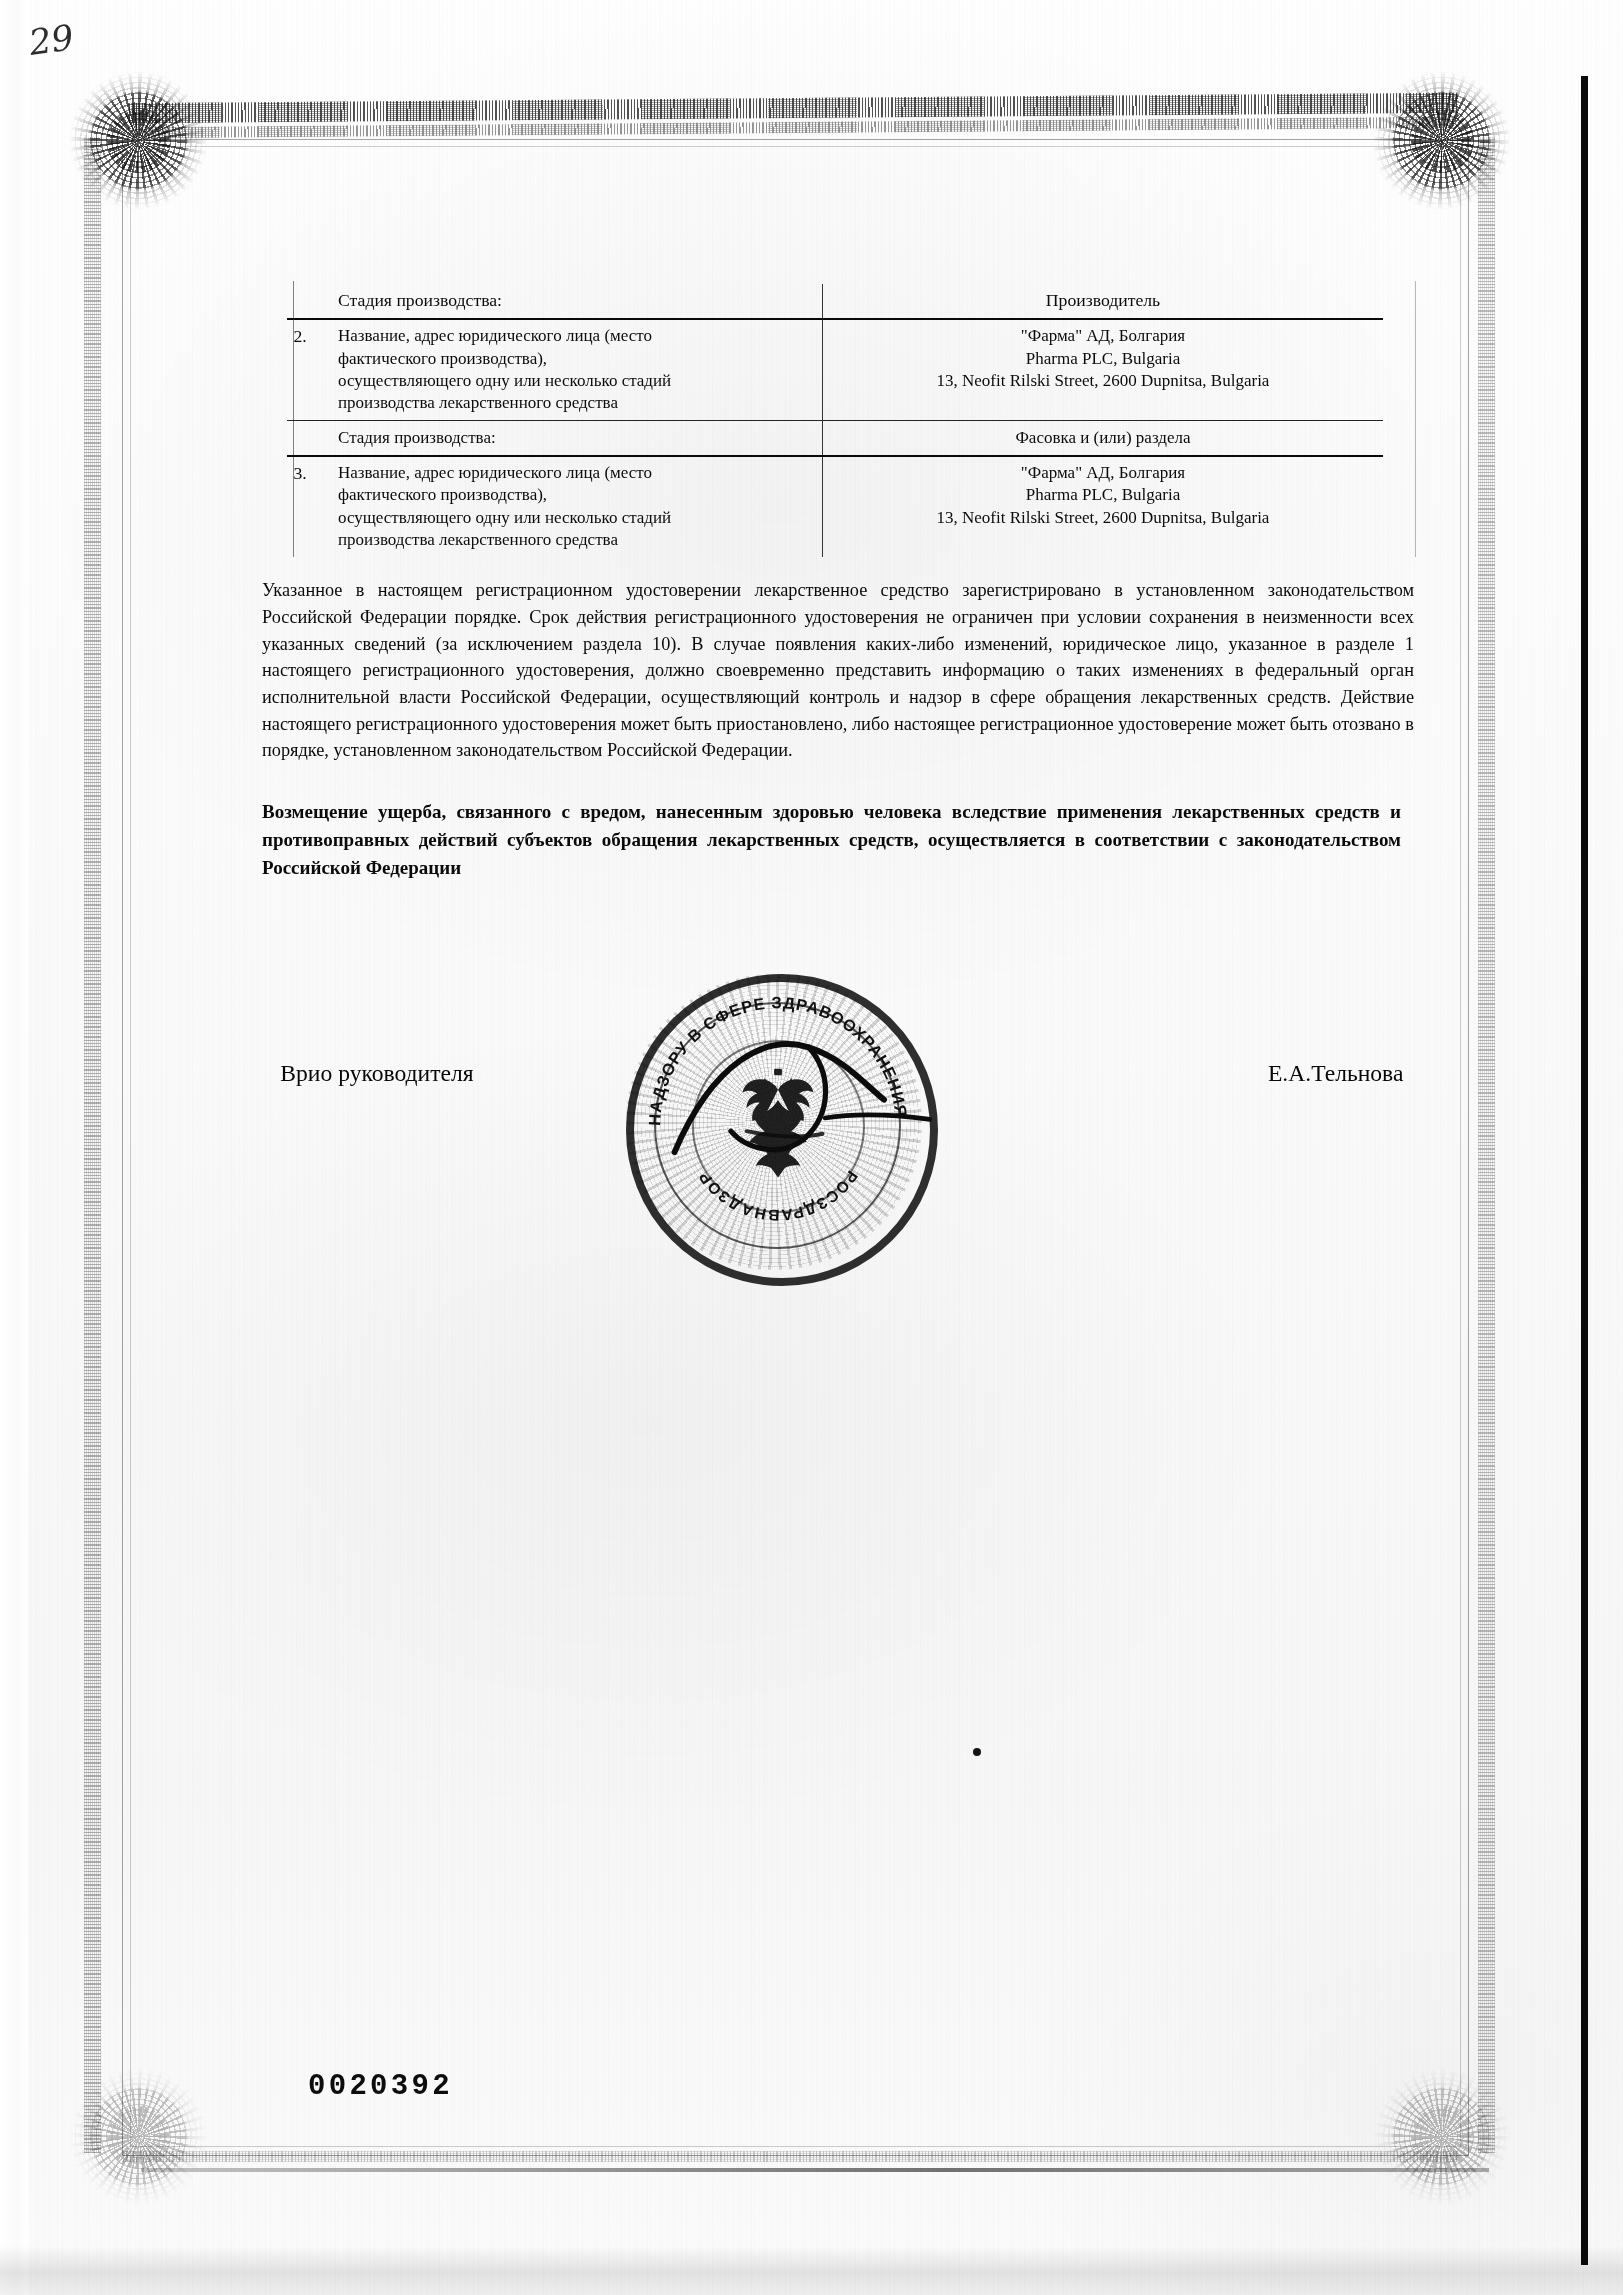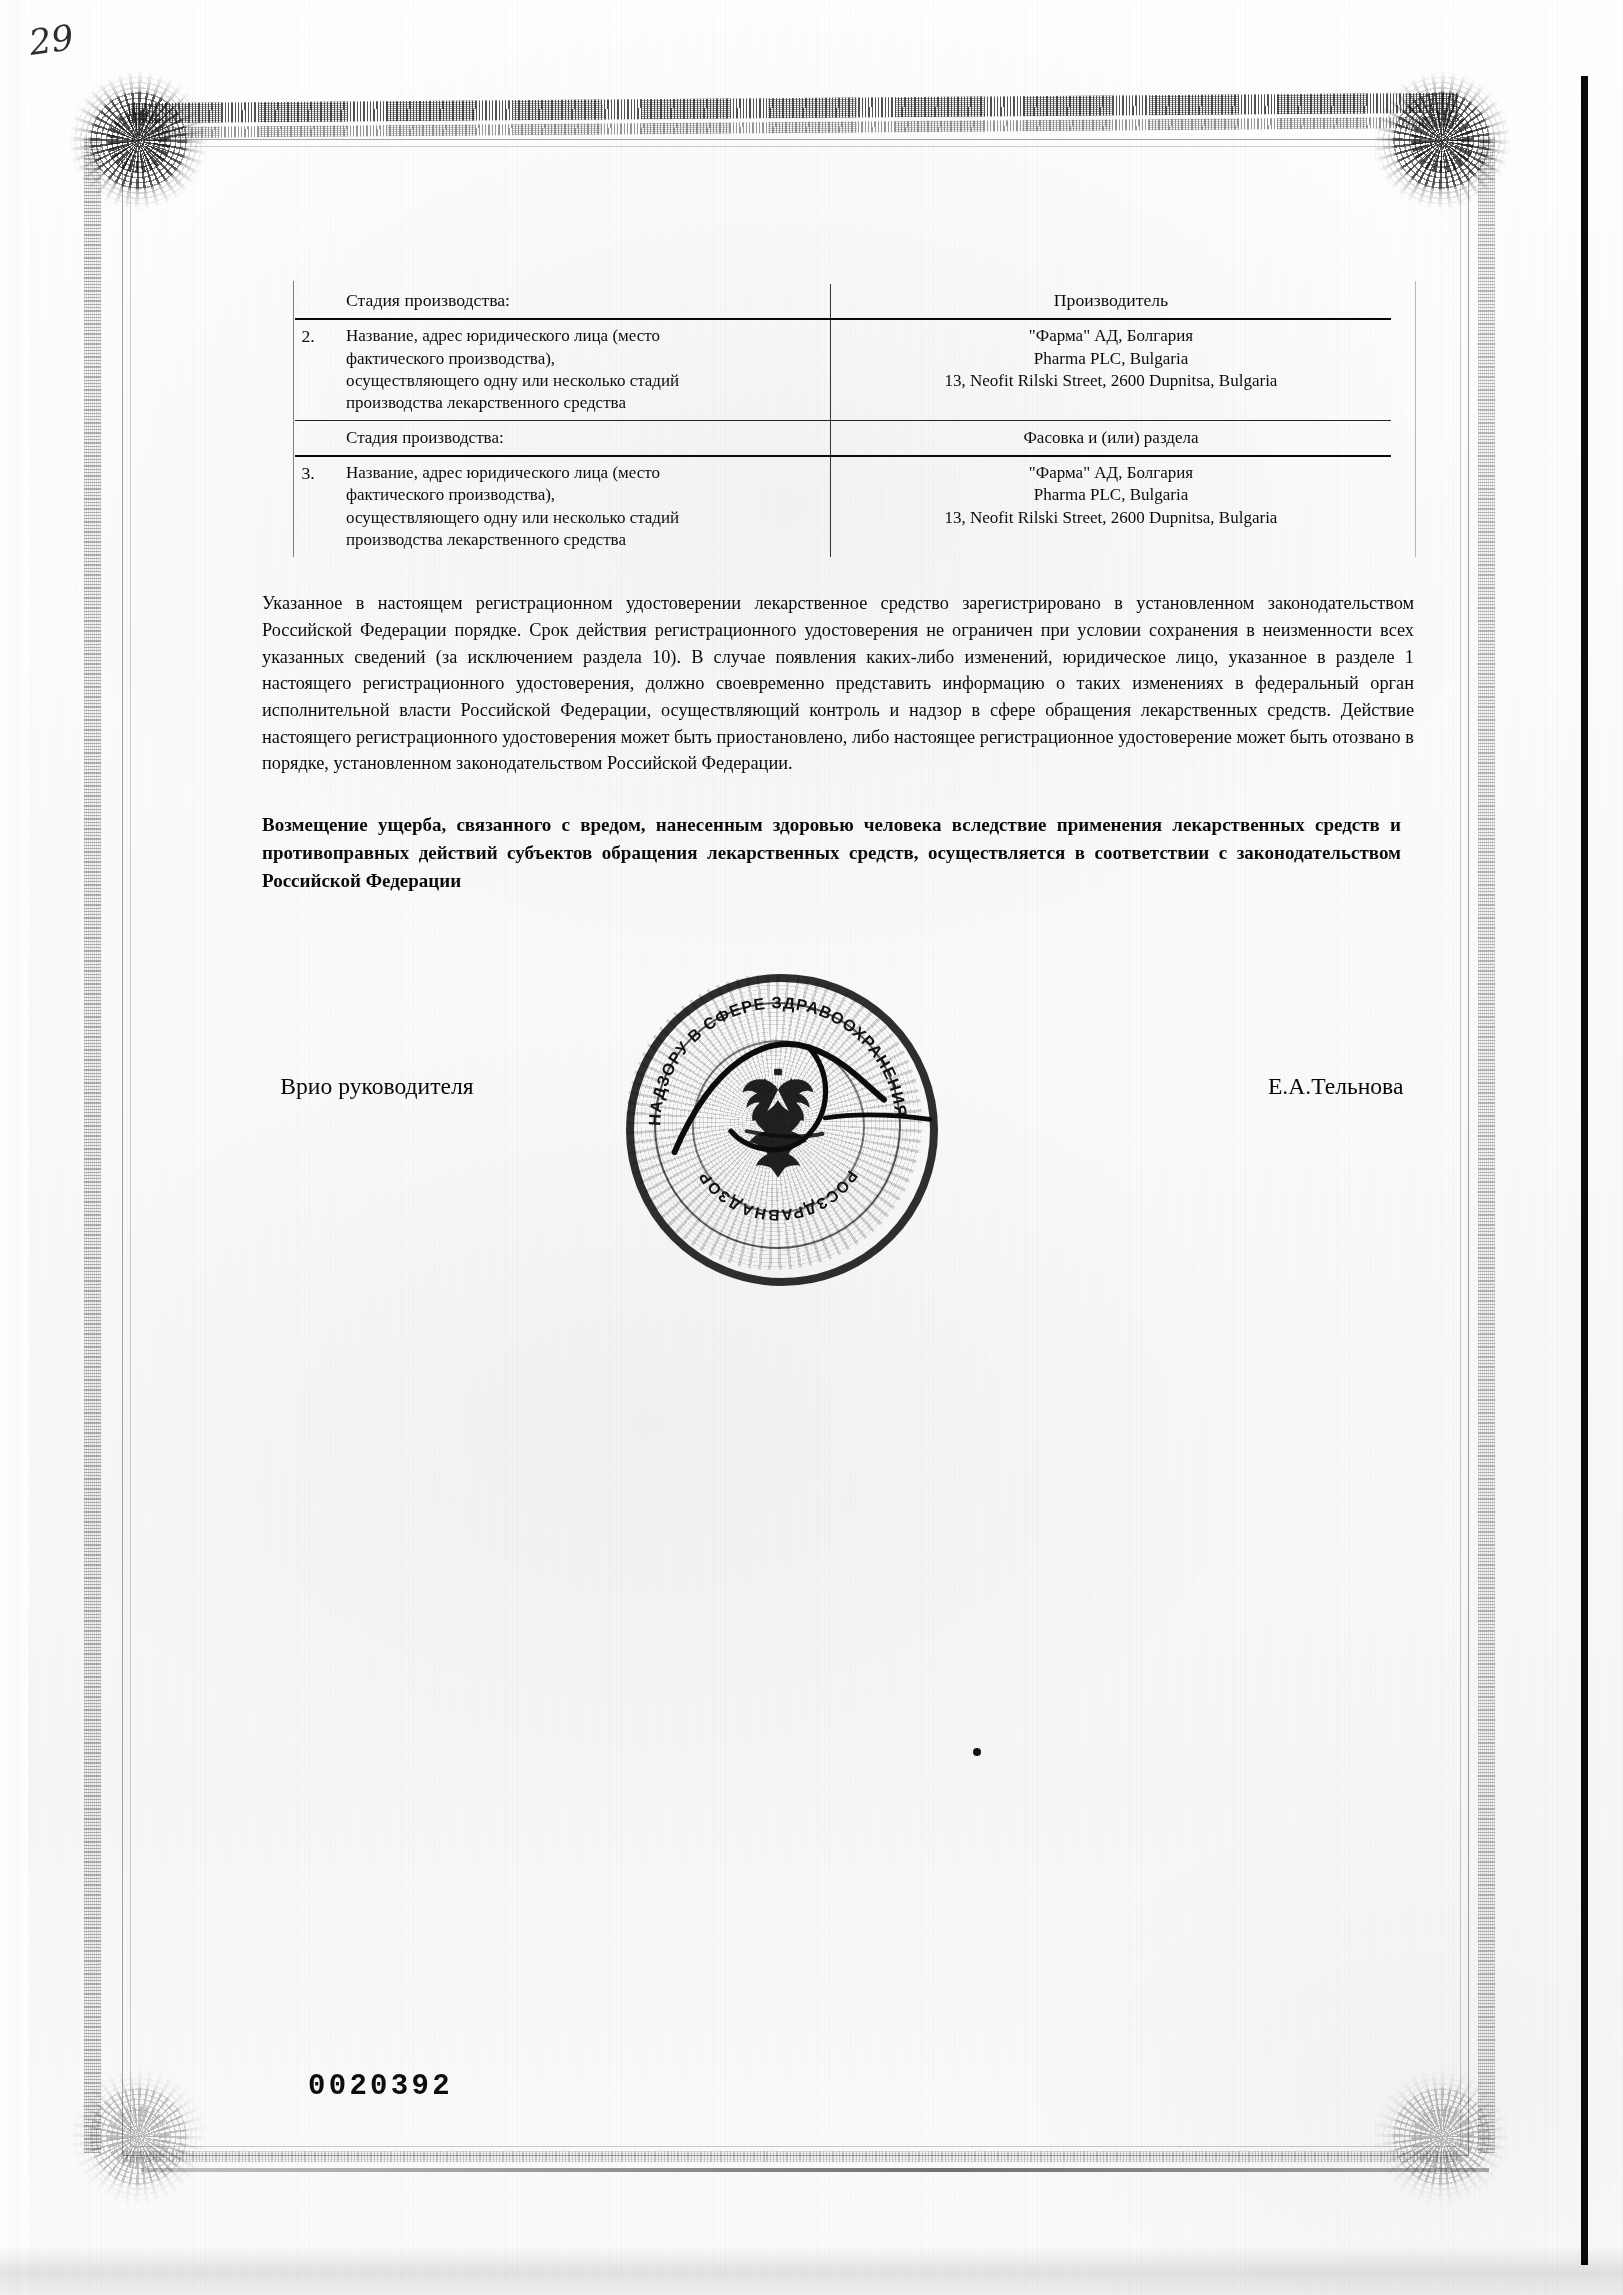--- a/index.html
+++ b/index.html
@@ -156,21 +156,21 @@
   
   #content {
     position: absolute;
     left: 262px; top: 281px;
     width: 1165px;
   }
 
   
   #mfg-table {
     width: 1096px;
-    margin-left: 33px;
+    margin-left: 25px;
     border-collapse: collapse;
     font-size: 17px;
     line-height: 1.30;
     color: #141414;
   }
   #mfg-table td {
     vertical-align: top;
     padding: 5.2px 6.5px 6.5px 6.5px;
     border: 0;
   }
@@ -229,21 +229,21 @@
 
   
   .para {
     margin: 0 0 0 0;
     text-align: justify;
     color: #131313;
     font-size: 18.3px;
     line-height: 1.46;
   }
   #para-main {
-    margin-top: 33px;
+    margin-top: 20px;
     width: 1152px;
     margin-left: 0px;
   }
   #para-liability {
     margin-top: 34px;
     width: 1139px;
     font-weight: bold;
     font-size: 19px;
     line-height: 1.48;
   }

